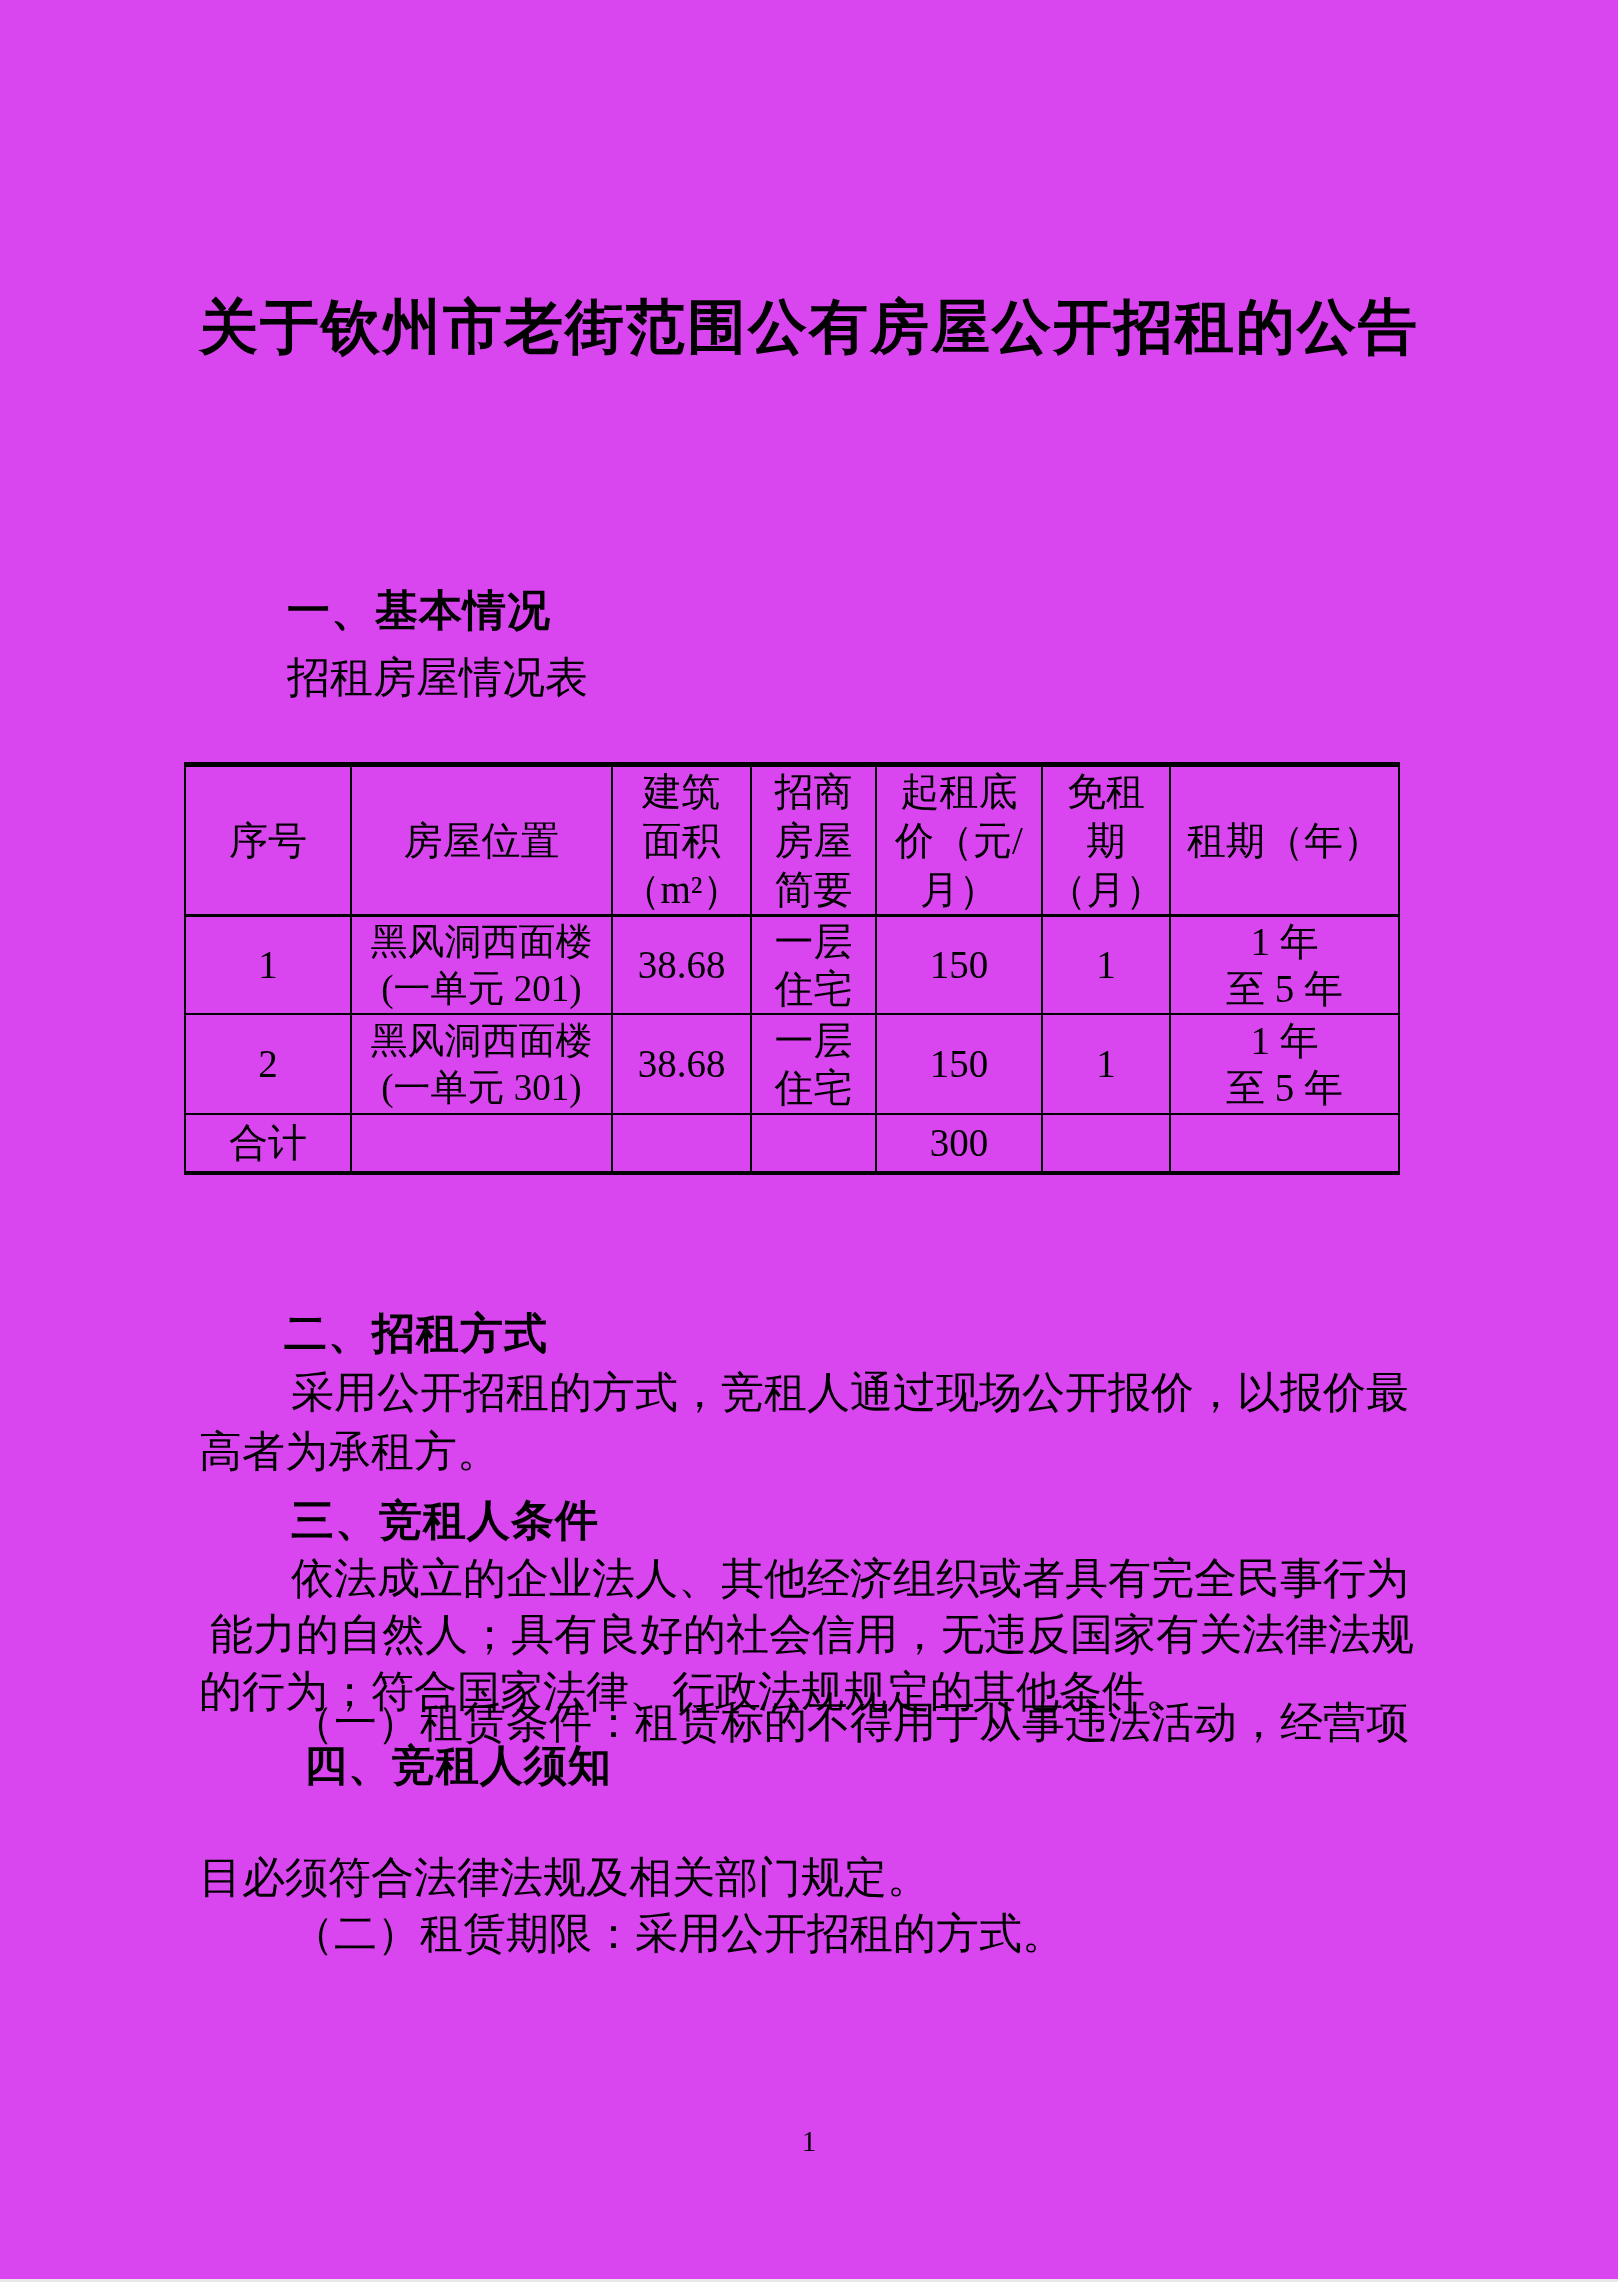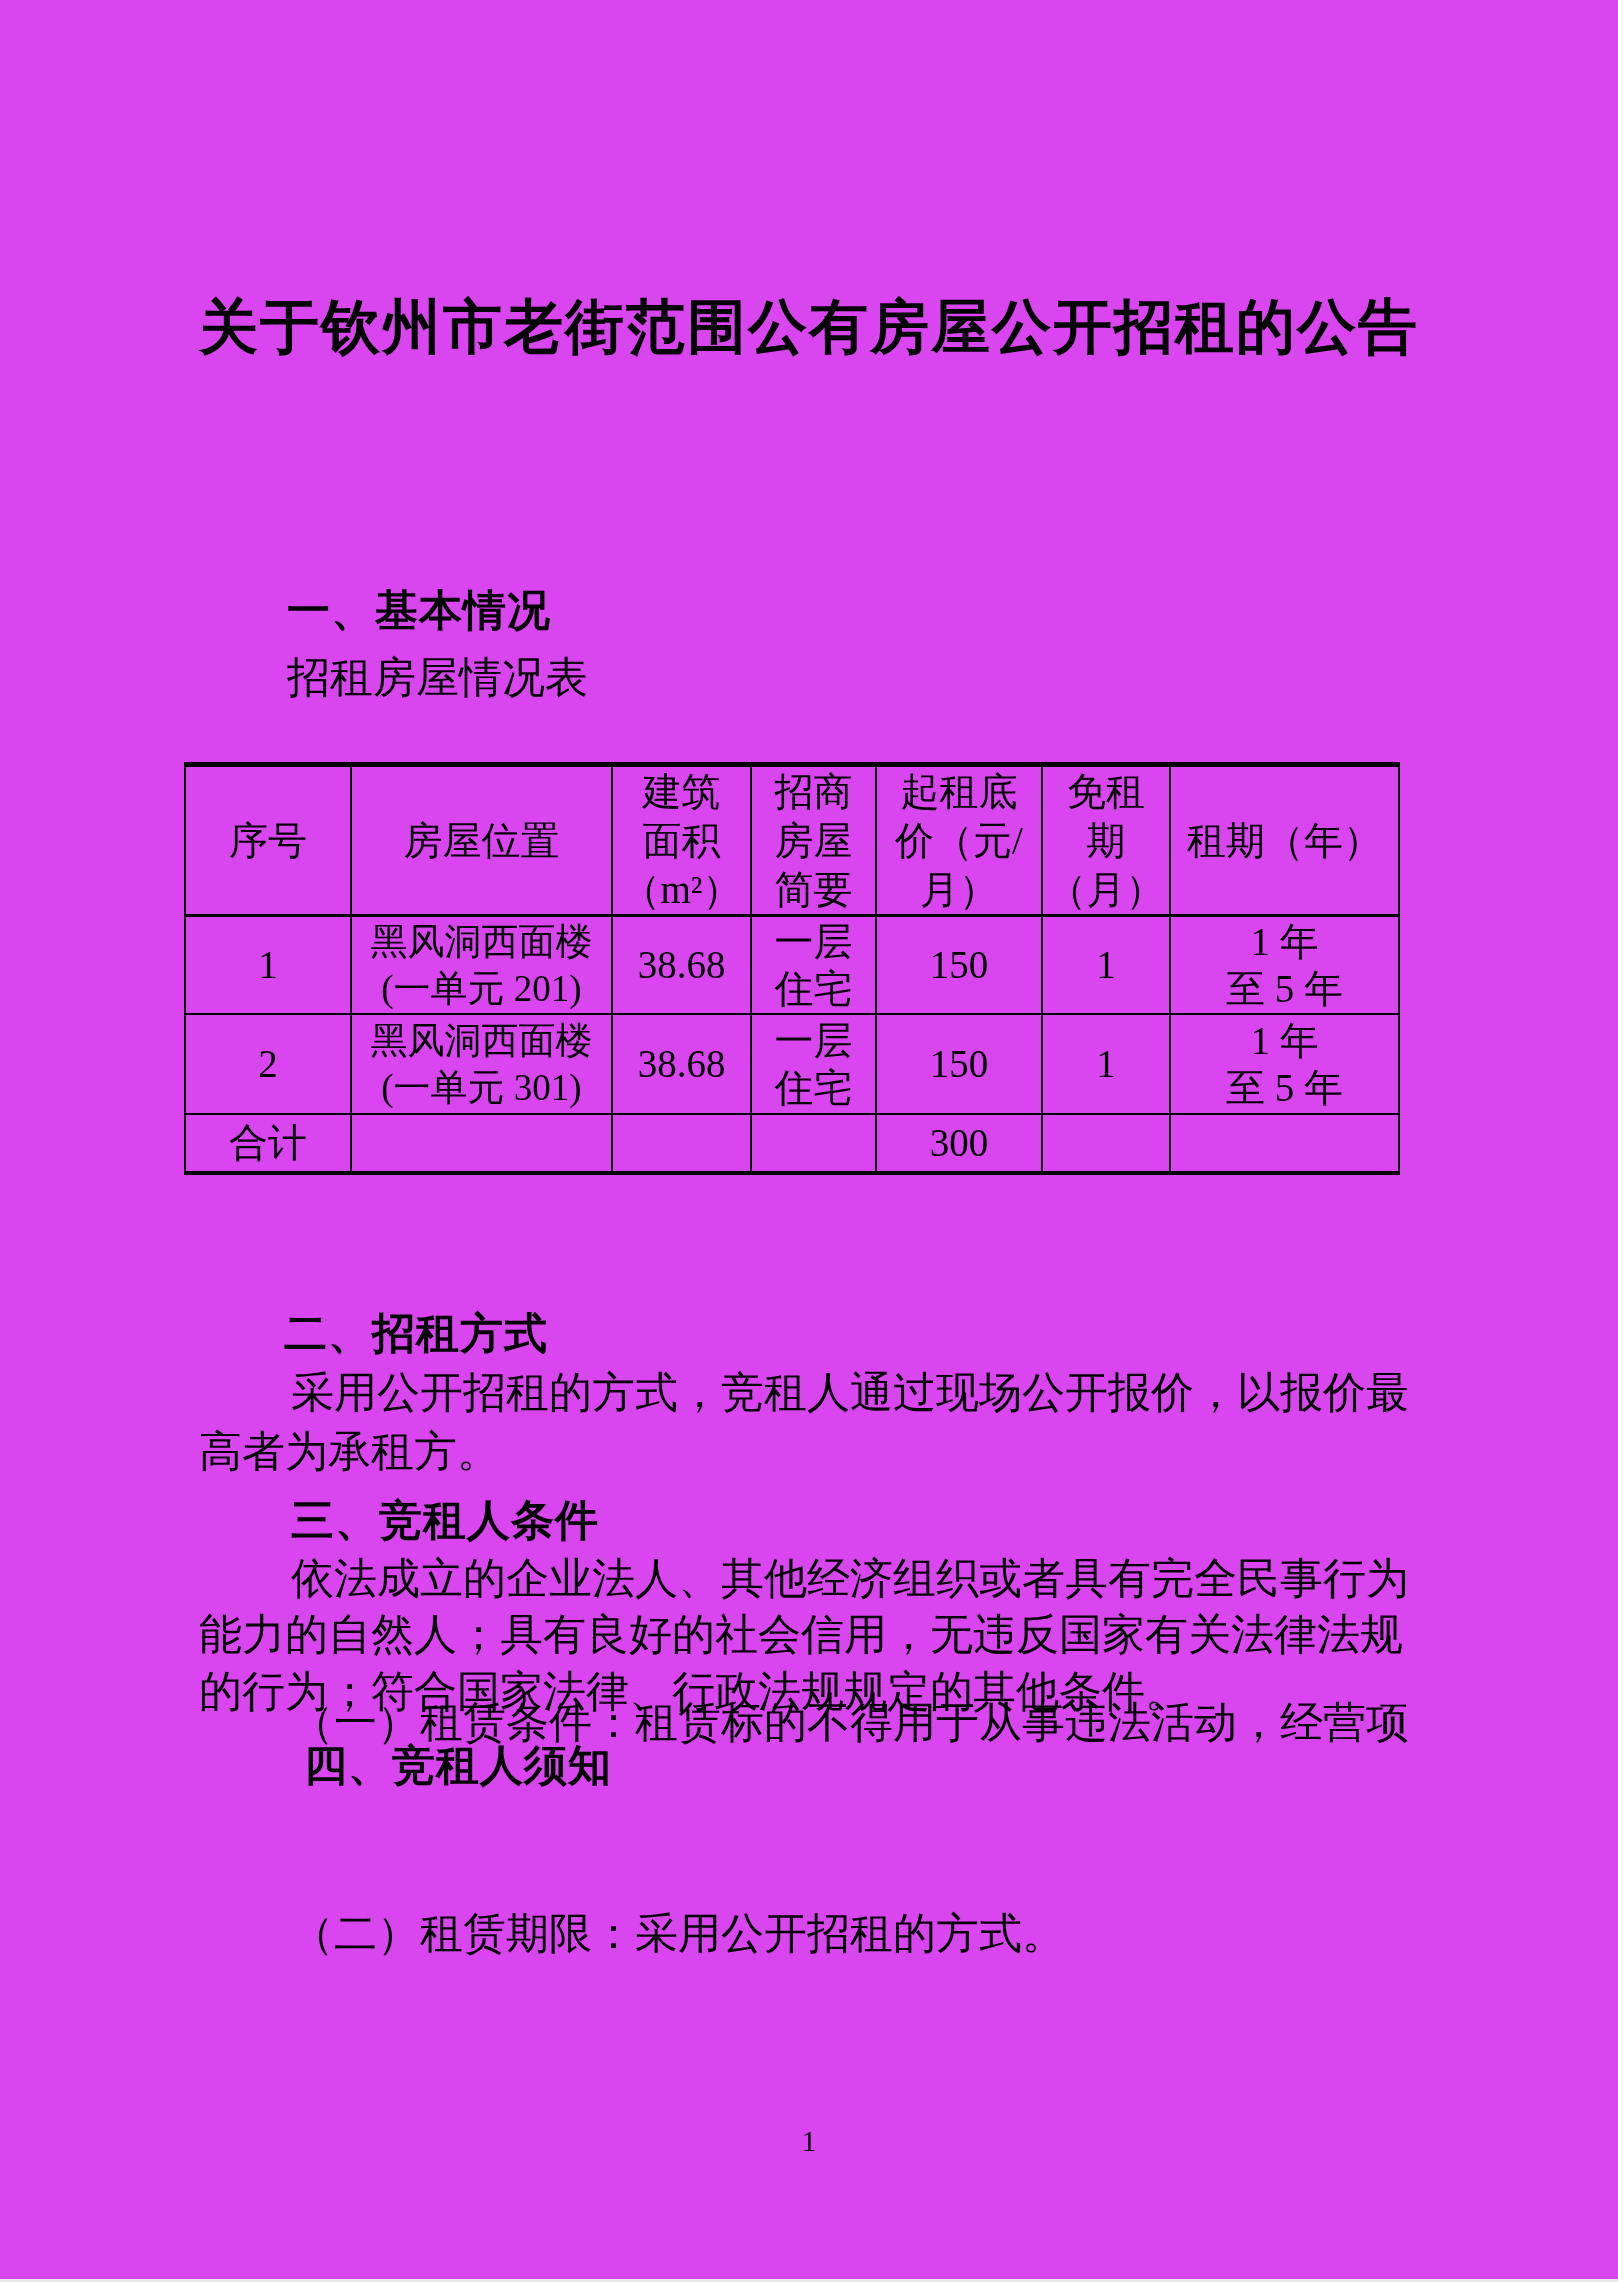--- a/index.html
+++ b/index.html
@@ -180,23 +180,24 @@
       </tr>
     </tbody>
   </table>
 
   <div class="ln hd" style="top:1311px; left:284px;">二、招租方式</div>
   <div class="ln" style="top:1370px; left:291px;">采用公开招租的方式，竞租人通过现场公开报价，以报价最</div>
   <div class="ln" style="top:1429px; left:199px;">高者为承租方。</div>
 
   <div class="ln hd" style="top:1498px; left:291px;">三、竞租人条件</div>
   <div class="ln" style="top:1556px; left:291px;">依法成立的企业法人、其他经济组织或者具有完全民事行为</div>
-  <div class="ln" style="top:1612px; left:199px;">能力的自然人；具有良好的社会信用，无违反国家有关法律法规</div>
+  <div class="ln" style="top:1612px; left:210px;">能力的自然人；具有良好的社会信用，无违反国家有关法律法规</div>
   <div class="ln" style="top:1669px; left:199px;">的行为；符合国家法律、行政法规规定的其他条件。</div>
 
   <div class="ln hd" style="top:1743px; left:304px;">四、竞租人须知</div>
   <div class="ln" style="top:1700px; left:291px;">（一）租赁条件：租赁标的不得用于从事违法活动，经营项</div>
+  <div class="ln" style="top:1855px; left:199px;">目必须符合法律法规及相关部门规定。</div>
   <div class="ln" style="top:1911px; left:291px;">（二）租赁期限：采用公开招租的方式。</div>
 
   <div class="page-num">1</div>
 
 </div>
 
 
 </body></html>

